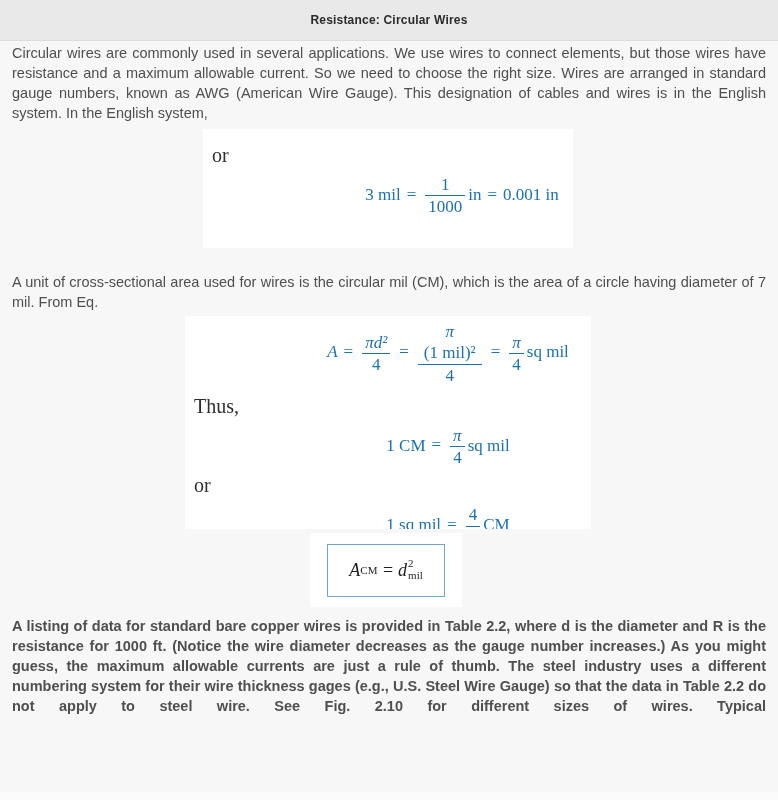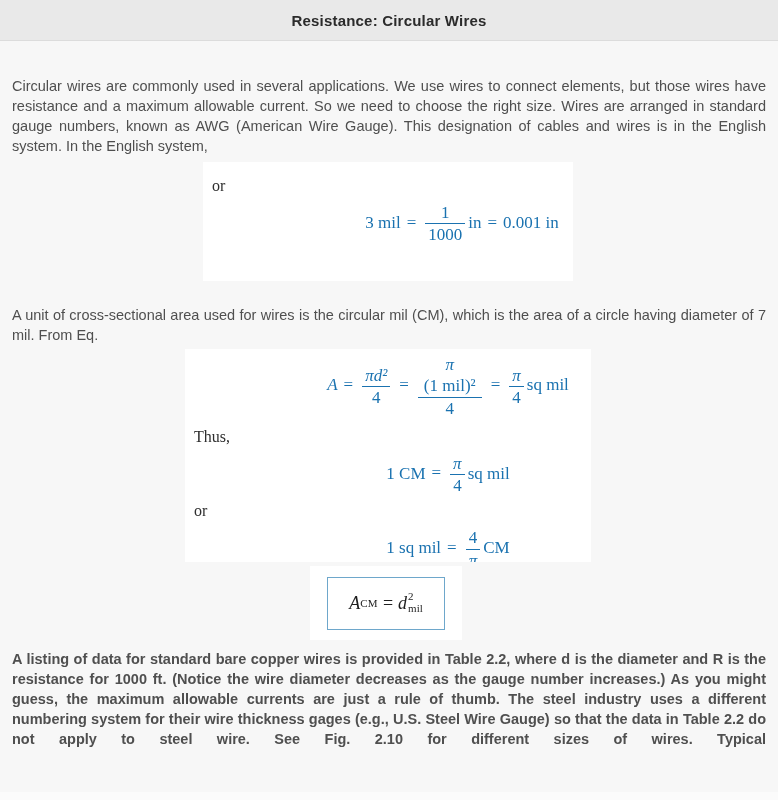--- a/index.html
+++ b/index.html
@@ -12,46 +12,46 @@
     font-family:"Liberation Sans", sans-serif;
   }
   
   .titlebar {
     height:41px;
     background:#e9e9e9;
     border-bottom:1px solid #dcdcdc;
     display:flex; align-items:center; justify-content:center;
   }
   .titlebar h1 {
-    font-size:15px; font-weight:bold; color:#2b2b2b; letter-spacing:0.2px;
+    font-size:12px; font-weight:bold; color:#2b2b2b; letter-spacing:0.2px;
   }
   
   main { padding:0 12px; }
   p.body {
     font-size:14.5px; line-height:20px; color:#4f4f4f;
     text-align:justify;
   }
-  p.p-intro   { margin-top:35px; }
+  p.p-intro   { margin-top:2px; }
   p.p-cm      { margin-top:24px; }
   p.p-diam    { margin-top:30px; }
   p.p-table   { margin-top:9px; text-align-last:justify;font-weight:bold; }
   
   .eq-panel { background:#ffffff; overflow:hidden; }
   .panel-1 { width:370px; height:119px; margin:6px 0 0 191px; padding-top:6px; }
   .panel-2 { width:406px; height:213px; margin:4px 0 0 173px; padding-top:5px; }
   .inner1 { margin-left:148px; text-align:center; }
   .inner2 { margin-left:120px; text-align:center; }
   .eq-line {
     font-family:"Liberation Serif", serif;
     font-size:17px; color:#1a72b0;
     white-space:nowrap;
   }
   .connector {
     font-family:"Liberation Serif", serif;
-    font-size:16px; color:#2f2f2f;
+    font-size:20px; color:#2f2f2f;
     padding-left:9px; text-align:left;
   }
   .c1 { margin-top:9px; }
   .c2 { margin-top:6px; }
   .m-line1 { margin-top:0; line-height:22px; }
   .m-frac  { margin-top:7px; }
   .eqsign { padding:0 6px; }
   .it { font-style:italic; }
   
   .frac { display:inline-block; text-align:center; vertical-align:middle; margin:0 3px; }

